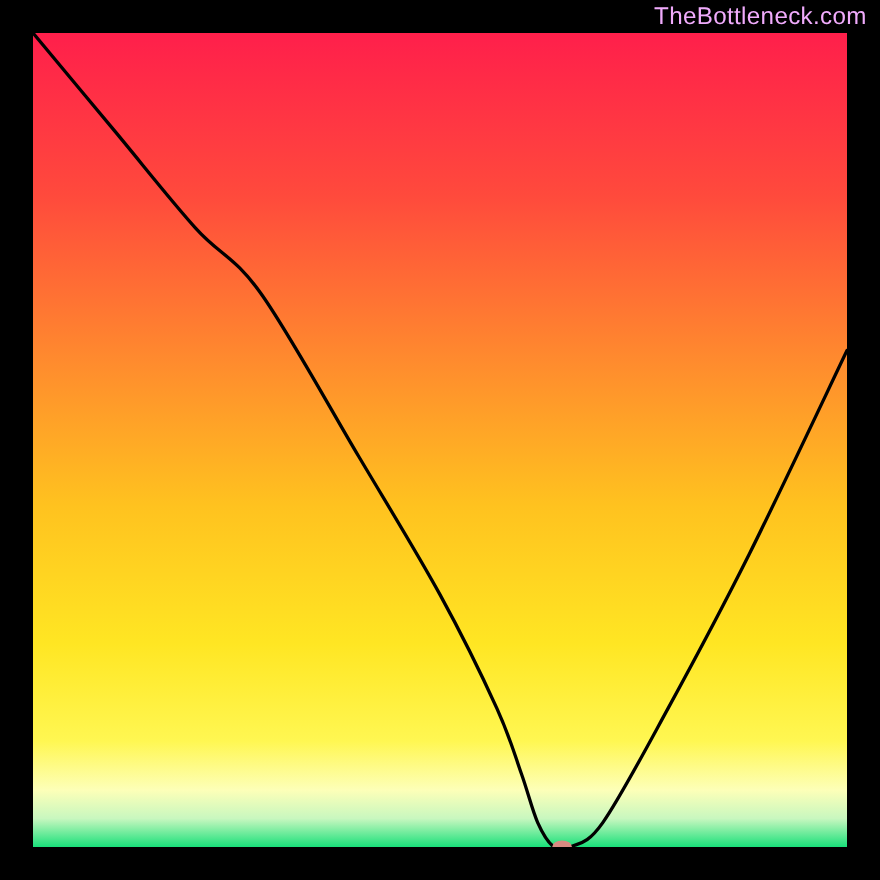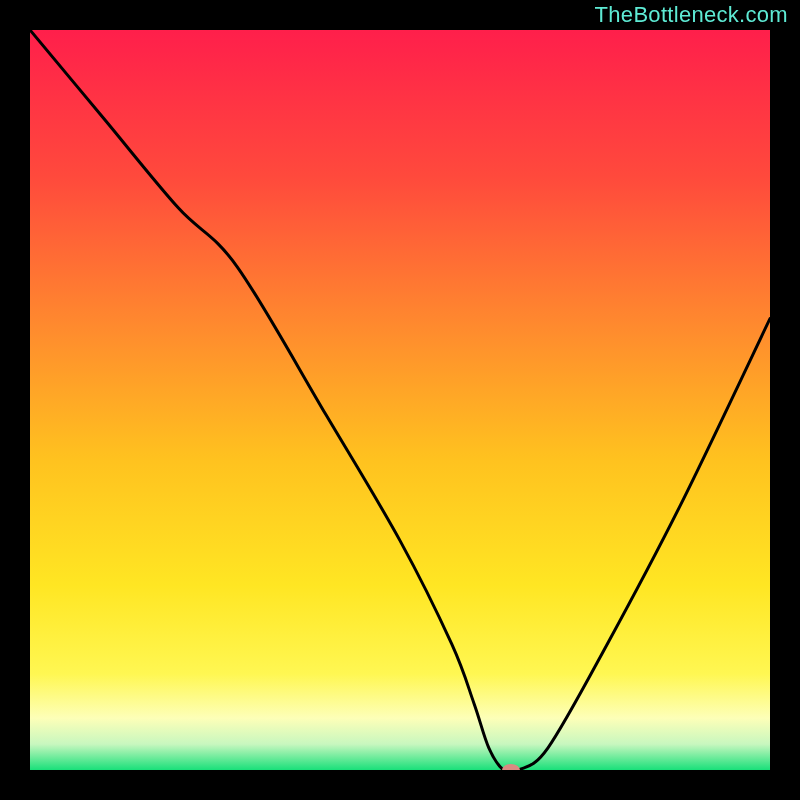--- a/index.html
+++ b/index.html
@@ -14,21 +14,21 @@
   .frame {
     position: absolute;
     left: 0; top: 0;
     width: 800px; height: 800px;
     background: #000;
   }
   .watermark {
     position: absolute;
     top: 2px;
     right: 12px;
-    color: #5eead4;
+    color: #f0abfc;
     font-size: 22px;
     letter-spacing: 0.3px;
     font-weight: 400;
     user-select: none;
   }
   .plot-wrap {
     position: absolute;
     left: 30px;
     top: 30px;
     width: 740px;

